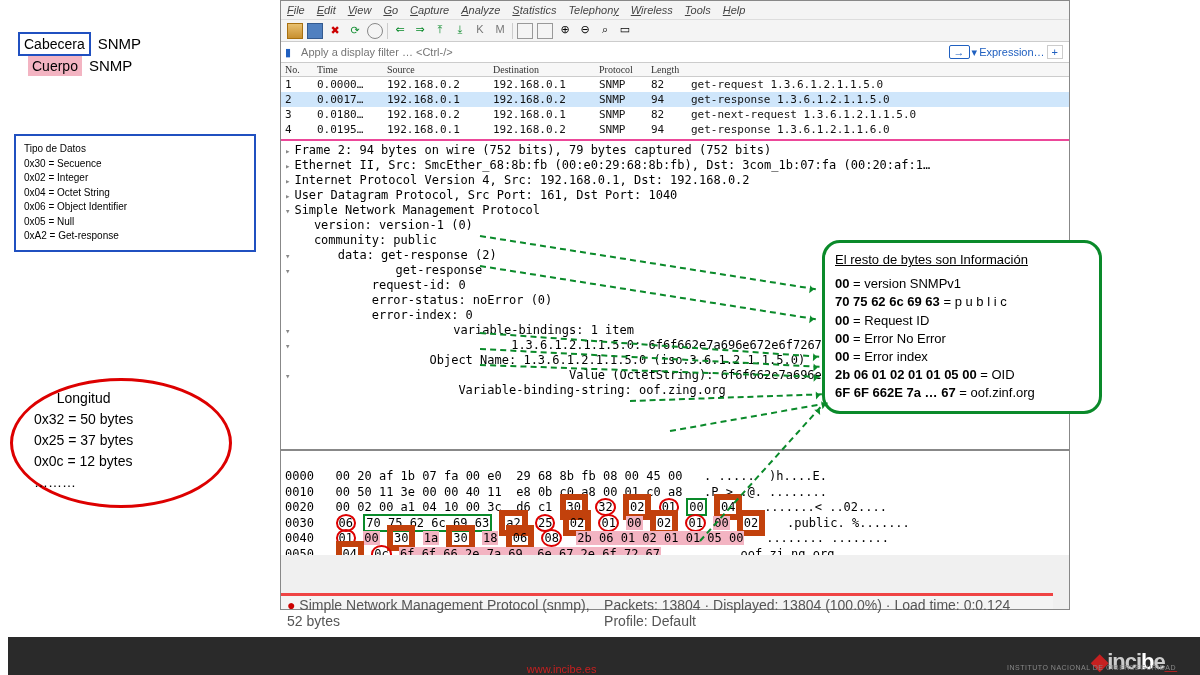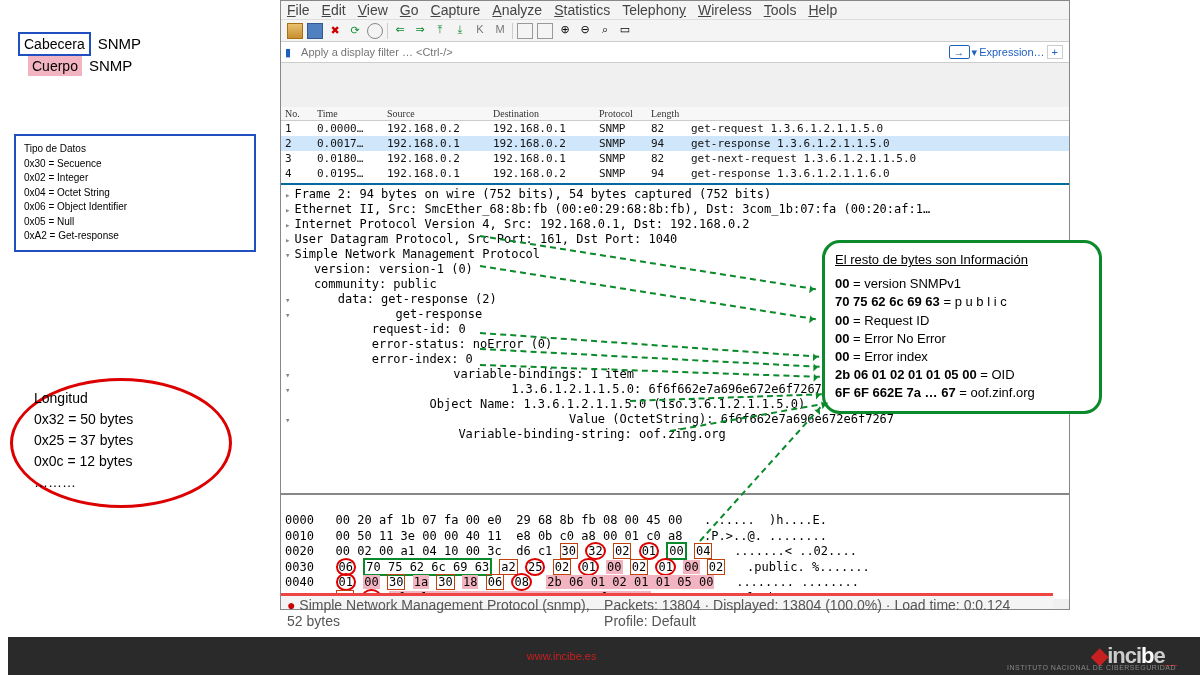--- a/index.html
+++ b/index.html
@@ -14,56 +14,56 @@
   .pink-fill    { background: #f3b4c2; }
   .legend-label { font-size: 15px; margin-left: 4px; }
 
   .tipo-box { position: absolute; top: 134px; left: 14px; width: 242px; border: 2px solid #2050c0; padding: 6px 8px; font-size: 10px; line-height: 1.45; }
 
   .long-circle { position: absolute; top: 378px; left: 10px; width: 222px; height: 130px; border: 3px solid #d00; border-radius: 50%; }
   .long-text   { position: absolute; top: 388px; left: 34px; font-size: 14px; line-height: 1.5; }
 
   
   .ws { position: absolute; top: 0; left: 280px; width: 790px; height: 610px; border: 1px solid #888; background: #f0f0f0; }
-  .menubar { background: #f4f4f4; height: 18px; font-size: 14px; color: #444; padding-left: 6px; display: flex; gap: 12px; align-items: center; }
+  .menubar { background: #f4f4f4; height: 18px; font-size: 11px; color: #444; padding-left: 6px; display: flex; gap: 12px; align-items: center; font-style: italic; }
   .menubar span u { text-decoration: underline; }
   .toolbar { height: 22px; background: #f4f4f4; border-top: 1px solid #ddd; display: flex; align-items: center; gap: 4px; padding-left: 6px; }
   .tb-btn { width: 16px; height: 16px; display: inline-block; }
   .filterbar { height: 22px; background: #fff; display: flex; align-items: center; border-top: 1px solid #ccc; border-bottom: 1px solid #ccc; }
   .filter-input { flex: 1; height: 18px; font-size: 11px; color: #888; padding-left: 6px; border: none; outline: none; }
   .filter-btns { display: flex; align-items: center; gap: 2px; font-size: 11px; color: #2060c0; padding: 0 6px; }
 
-  .pkt-list { background: #fff; border-bottom: 2px solid #0369a1; height: 78px; overflow: hidden; font-family: "DejaVu Sans Mono","Courier New",monospace; font-size: 11px; margin-top: 44px; }
+  .pkt-list { background: #fff; border-bottom: 2px solid #ec4899; height: 78px; overflow: hidden; font-family: "DejaVu Sans Mono","Courier New",monospace; font-size: 11px; }
   .pkt-head { display: flex; background: #f7f7f7; border-bottom: 1px solid #ccc; font-family: "Segoe UI"; font-size: 10px; color: #333; }
   .pkt-head div, .pkt-row div { padding: 1px 4px; }
   .col-no{width:32px} .col-time{width:70px} .col-src{width:106px} .col-dst{width:106px} .col-prot{width:52px} .col-len{width:40px} .col-info{flex:1}
   .pkt-row { display: flex; color: #111; }
   .pkt-row.sel { background: #cfe6fb; }
 
   .details { background: #fff; border-bottom: 2px solid #888; height: 310px; overflow: hidden; font-family: "DejaVu Sans Mono","Courier New",monospace; font-size: 12px; line-height: 1.25; padding: 2px 4px; position: relative; }
   .details .ln { white-space: pre; }
   .tri::before { content: "▸"; color: #888; margin-right: 4px; font-size: 9px; }
   .tri-o::before { content: "▾"; color: #888; margin-right: 4px; font-size: 9px; }
 
   .hex { background: #fff; height: 104px; overflow: hidden; font-family: "DejaVu Sans Mono","Courier New",monospace; font-size: 12px; line-height: 1.3; padding: 18px 4px; position: relative; }
   .hex .row { white-space: pre; }
-  .hl-head { border: 1px solid #c2410c; padding: 0 1px; }
+  .hl-head { border: 6px solid #c2410c; padding: 0 1px; }
   .hl-body { background: #f3b4c2; padding: 0 1px; }
   .hl-red  { border: 2px solid #d00; border-radius: 50%; padding: 0 1px; }
   .hl-green{ border: 2px solid #0a8a2a; padding: 0 1px; }
 
   .statusbar { position: absolute; bottom: 0; left: 0; right: 16px; height: 16px; background: #f4f4f4; border-top: 3px solid #ef4444; font-size: 14px; color: #555; display: flex; justify-content: space-between; padding: 1px 6px; }
 
   
   .info-bubble { position: absolute; top: 240px; left: 822px; width: 280px; border: 3px solid #0a8a2a; border-radius: 18px; background: #fff; padding: 8px 10px; font-size: 13px; line-height: 1.4; }
   .info-bubble .title { text-decoration: underline; font-weight: normal; margin-bottom: 6px; }
   .info-bubble b { font-weight: bold; }
 
   
-  .footer { position: absolute; bottom: 0; left: 8px; right: 0; height: 38px; background: #2a2a2a; color: #ccc; display: flex; justify-content: space-between; align-items: center; padding: 0 24px; font-size: 10px; gap: 12px; }
+  .footer { position: absolute; bottom: 0; left: 8px; right: 0; height: 38px; background: #2a2a2a; color: #ccc; display: flex; justify-content: space-between; align-items: flex-end; padding: 0 24px; font-size: 10px; gap: 12px; }
   .footer .url { color: #c62020; font-size: 11px; margin: 0 auto; }
   .footer .brand { font-size: 22px; font-weight: bold; letter-spacing: -1px; font-family: "Arial"; }
   .footer .brand .o { color: #c62020; }
   .footer .sub { font-size: 7px; color: #888; letter-spacing: 0.5px; position: absolute; right: 24px; bottom: 4px; }
 
   
   .arrow { position: absolute; border-top: 2px dashed #0a8a2a; transform-origin: left center; }
   .arrow::after { content: ""; position: absolute; right: -2px; top: -4px; border: 4px solid transparent; border-right-color: #0a8a2a; transform: rotate(180deg); }
 </style>
 </head>
@@ -83,21 +83,21 @@
   <div>0x30 = Secuence</div>
   <div>0x02 = Integer</div>
   <div>0x04 = Octet String</div>
   <div>0x06 = Object Identifier</div>
   <div>0x05 = Null</div>
   <div>0xA2 = Get-response</div>
 </div>
 
 <div class="long-circle"></div>
 <div class="long-text">
-  <div style="text-align:left">Longitud</div>
+  <div style="text-align:center">Longitud</div>
   <div>0x32 = 50 bytes</div>
   <div>0x25 = 37 bytes</div>
   <div>0x0c =  12 bytes</div>
   <div>………</div>
 </div>
 
 <div class="ws">
   <div class="menubar">
     <span><u>F</u>ile</span>
     <span><u>E</u>dit</span>
@@ -184,21 +184,21 @@
         <div class="col-time">0.0195…</div>
         <div class="col-src">192.168.0.1</div>
         <div class="col-dst">192.168.0.2</div>
         <div class="col-prot">SNMP</div>
         <div class="col-len">94</div>
         <div class="col-info">get-response 1.3.6.1.2.1.1.6.0</div>
     </div>
   </div>
 
   <div class="details">
-    <div class="ln tri">Frame 2: 94 bytes on wire (752 bits), 54 bytes captured (752 bits)</div>
+    <div class="ln tri">Frame 2: 94 bytes on wire (752 bits), 79 bytes captured (752 bits)</div>
     <div class="ln tri">Ethernet II, Src: SmcEther_68:8b:fb (00:e0:29:68:8b:fb), Dst: 3com_1b:07:fa (00:20:af:1…</div>
     <div class="ln tri">Internet Protocol Version 4, Src: 192.168.0.1, Dst: 192.168.0.2</div>
     <div class="ln tri">User Datagram Protocol, Src Port: 161, Dst Port: 1040</div>
     <div class="ln tri-o">Simple Network Management Protocol</div>
     <div class="ln">    version: version-1 (0)</div>
     <div class="ln">    community: public</div>
     <div class="ln tri-o">  <span>    data: get-response (2)</span></div>
     <div class="ln tri-o">      <span>        get-response</span></div>
     <div class="ln">            request-id: 0</div>
     <div class="ln">            error-status: noError (0)</div>

